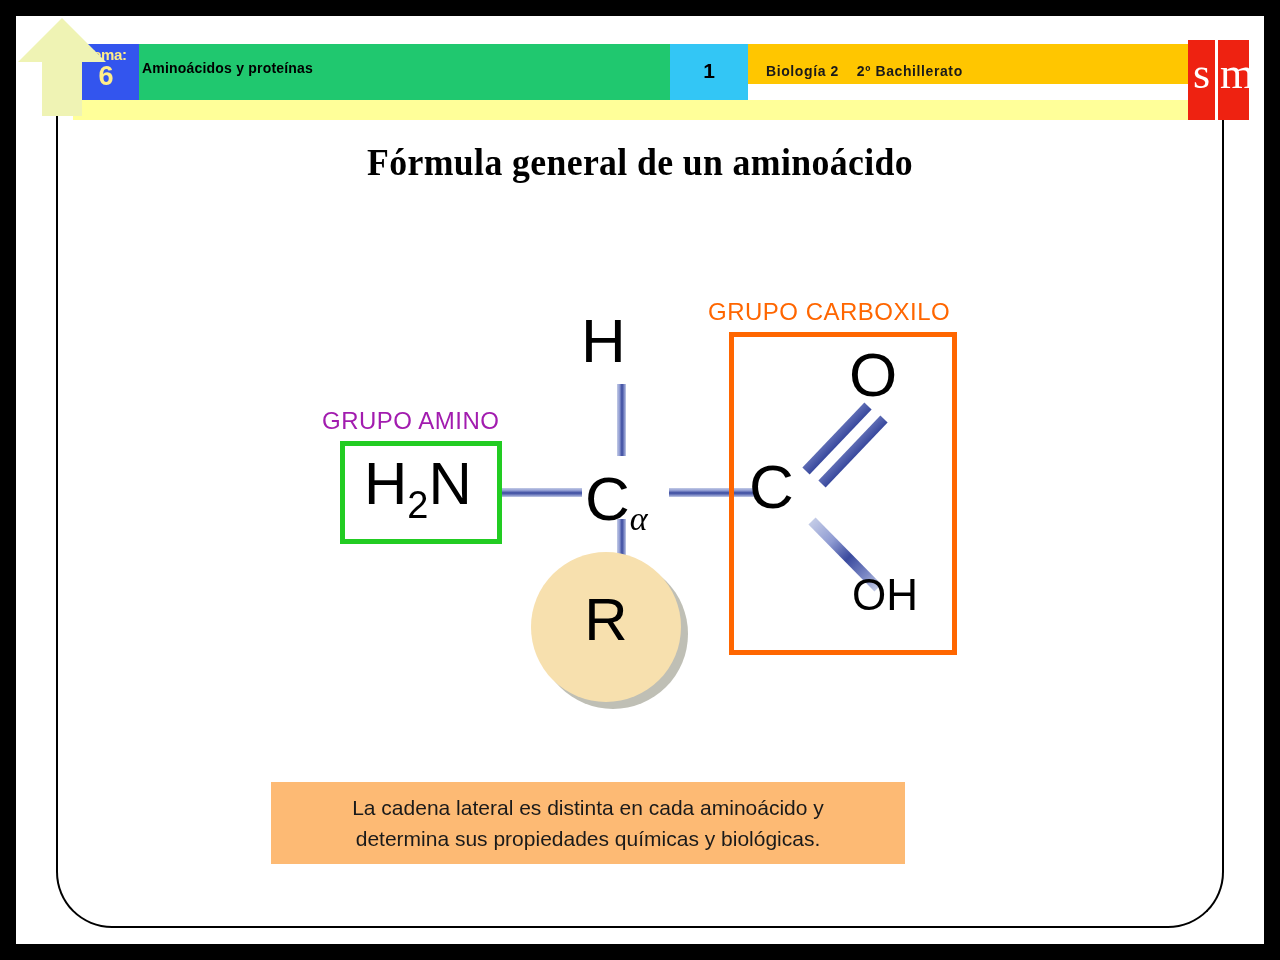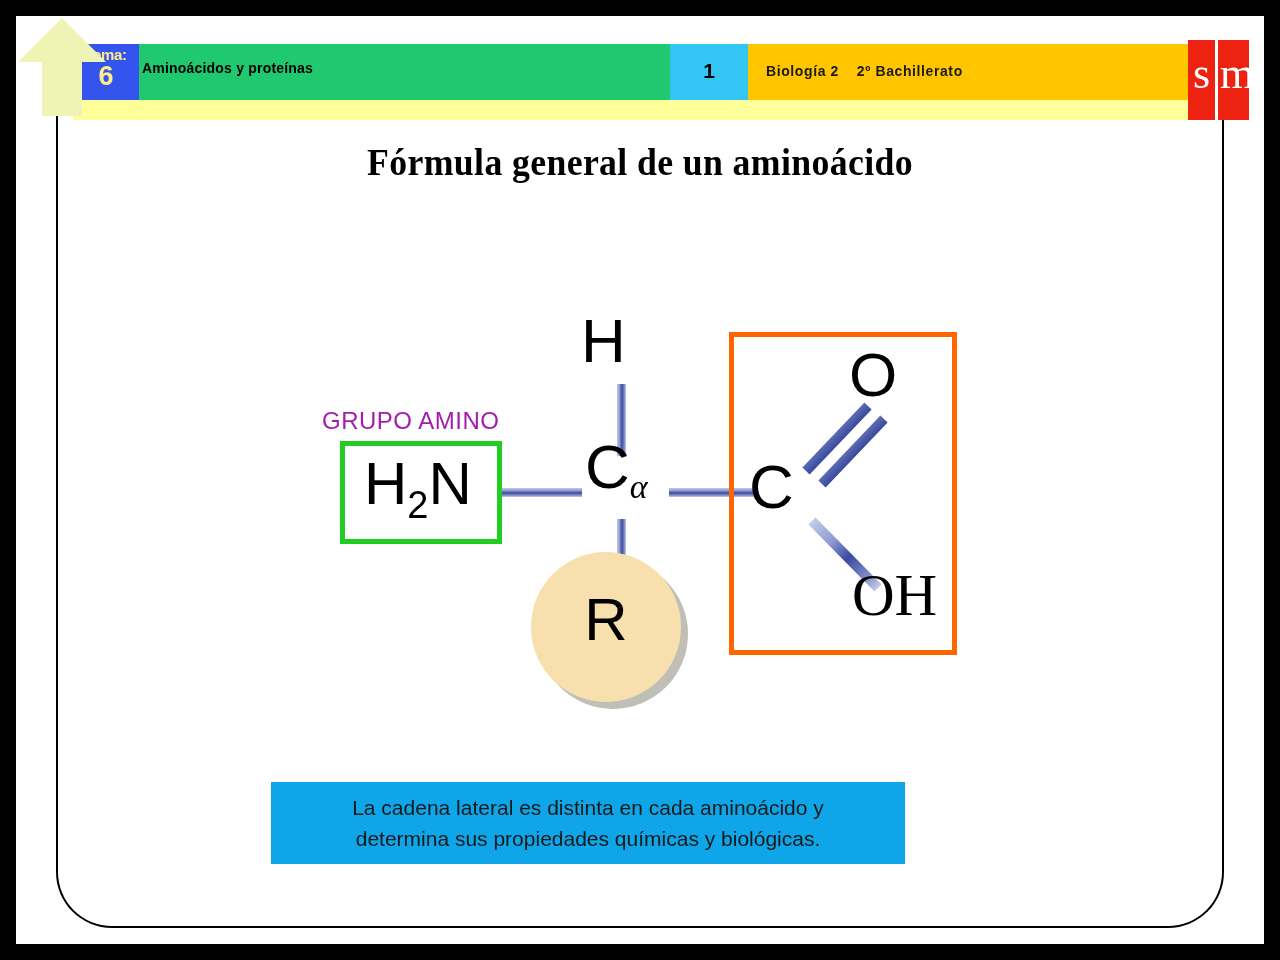--- a/index.html
+++ b/index.html
@@ -101,21 +101,21 @@
     left: 0; top: 15px;
     width: 78px;
     text-align: center;
     color: #000000;
     font-size: 21px;
     font-weight: bold;
   }
   #amber-band {
     position: absolute;
     left: 675px; top: 0;
-    width: 497px; height: 56px;
+    width: 497px; height: 40px;
     background: #ffc600;
   }
   #course-line {
     position: absolute;
     left: 18px; top: 19px;
     color: #1a1a1a;
     font-size: 14px;
     font-weight: bold;
     letter-spacing: 0.6px;
     white-space: pre;
@@ -178,36 +178,36 @@
     position: absolute;
     color: #000000;
     font-family: "Liberation Sans", sans-serif;
     font-weight: normal;
     white-space: nowrap;
   }
 
   
   #atom-h { left: 565px; top: 294px; font-size: 62px; line-height: 62px; }
   
-  #atom-calpha { left: 569px; top: 418px; font-size: 62px; line-height: 66px; }
+  #atom-calpha { left: 569px; top: 440px; font-size: 62px; line-height: 86px; }
   #atom-calpha .sub-alpha {
     font-family: "Liberation Serif", serif;
     font-style: italic;
     font-size: 34px;
     vertical-align: -10px;
   }
   
   #atom-h2n { left: 348px; top: 438px; font-size: 60px; line-height: 60px; text-align: center; }
   #atom-h2n .sub2 { font-size: 38px; vertical-align: -14px; }
   
   #atom-ccarb { left: 733px; top: 440px; font-size: 62px; line-height: 62px; }
   
   #atom-o { left: 833px; top: 328px; font-size: 62px; line-height: 62px; }
   
-  #atom-oh { left: 836px; top: 548px; font-size: 59px; line-height: 62px; font-family: Liberation Serif, serif; }
+  #atom-oh { left: 836px; top: 548px; font-size: 44px; line-height: 62px; }
 
   
   .group-box { position: absolute; box-sizing: border-box; background: transparent; }
   #amino-box {
     left: 324px; top: 425px;
     width: 162px; height: 103px;
     border: 5px solid #22cc22;
   }
   #carboxilo-box {
     left: 713px; top: 316px;
@@ -255,21 +255,21 @@
   
   #caption-arrow {
     position: absolute;
     left: 551px; top: 700px;
     width: 92px; height: 100px;
   }
   #caption-box {
     position: absolute;
     left: 255px; top: 766px;
     width: 634px; height: 82px;
-    background: #0ea5e9;
+    background: #fdba74;
     box-sizing: border-box;
     padding-top: 10px;
   }
   #caption-text {
     color: #1a1a1a;
     font-family: "Liberation Sans", sans-serif;
     font-size: 21px;
     line-height: 31px;
     text-align: center;
     padding: 0 16px;
@@ -355,20 +355,21 @@
 
         <g>
           <line x1="796" y1="505" x2="862" y2="572" stroke="url(#bondD1)" stroke-width="10" stroke-linecap="butt"></line>
         </g>
       </svg>
 
       <div id="amino-box" class="group-box"></div>
       <div id="amino-label" class="group-label">GRUPO AMINO</div>
 
       <div id="carboxilo-box" class="group-box"></div>
+      <div id="carboxilo-label" class="group-label">GRUPO CARBOXILO</div>
 
       <div id="atom-h" class="atom-label">H</div>
 
       <div id="atom-h2n" class="atom-label"><span>H</span><span class="sub2">2</span><span>N</span></div>
 
       <div id="atom-calpha" class="atom-label"><span>C</span><span class="sub-alpha">α</span></div>
 
       <div id="atom-ccarb" class="atom-label">C</div>
       <div id="atom-o" class="atom-label">O</div>
       <div id="atom-oh" class="atom-label">OH</div>

